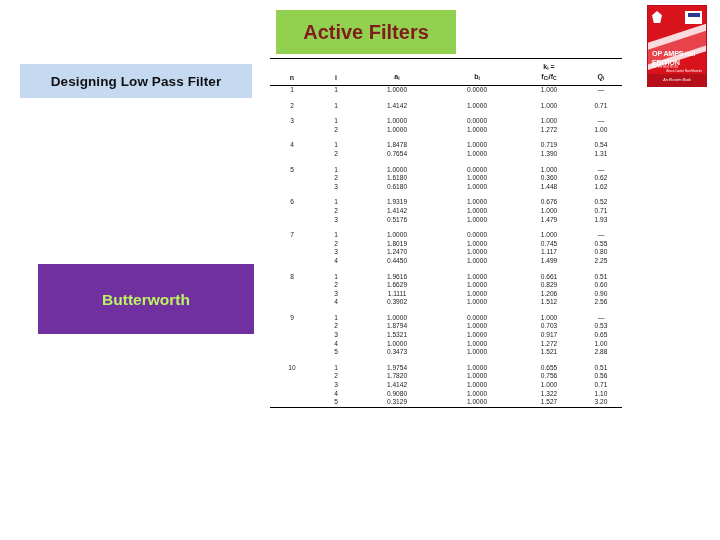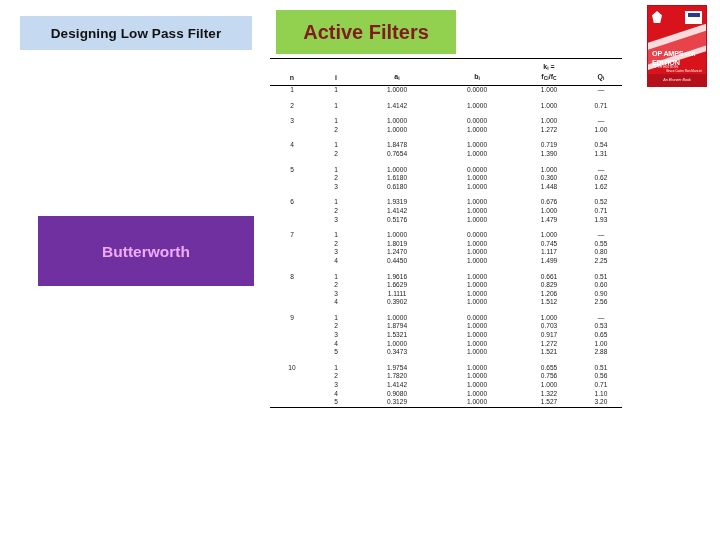--- a/index.html
+++ b/index.html
@@ -9,32 +9,33 @@
     font-family:"Liberation Sans", sans-serif;
     overflow:hidden;
     position:relative;
   }
   
   .chip{
     position:absolute;
     display:flex;align-items:center;justify-content:center;
     text-align:center;
     box-sizing:border-box;
+    margin-top:48px;
   }
   #topic-chip{
     left:20px;top:16px;width:232px;height:34px;
     background:#c5d9f1;
     color:#111111;
     font-size:13.5px;font-weight:bold;
     letter-spacing:.1px;
   }
   #subtopic-chip{
     left:38px;top:216px;width:216px;height:70px;
     background:#7030a0;
-    color:#f0abfc;
+    color:#bef264;
     font-size:15.5px;font-weight:bold;
     line-height:21px;
   }
   #subtopic-chip .l{display:block;}
 
   
   #section-title{
     position:absolute;
     left:276px;top:10px;width:180px;height:44px;
     background:#92d050;

